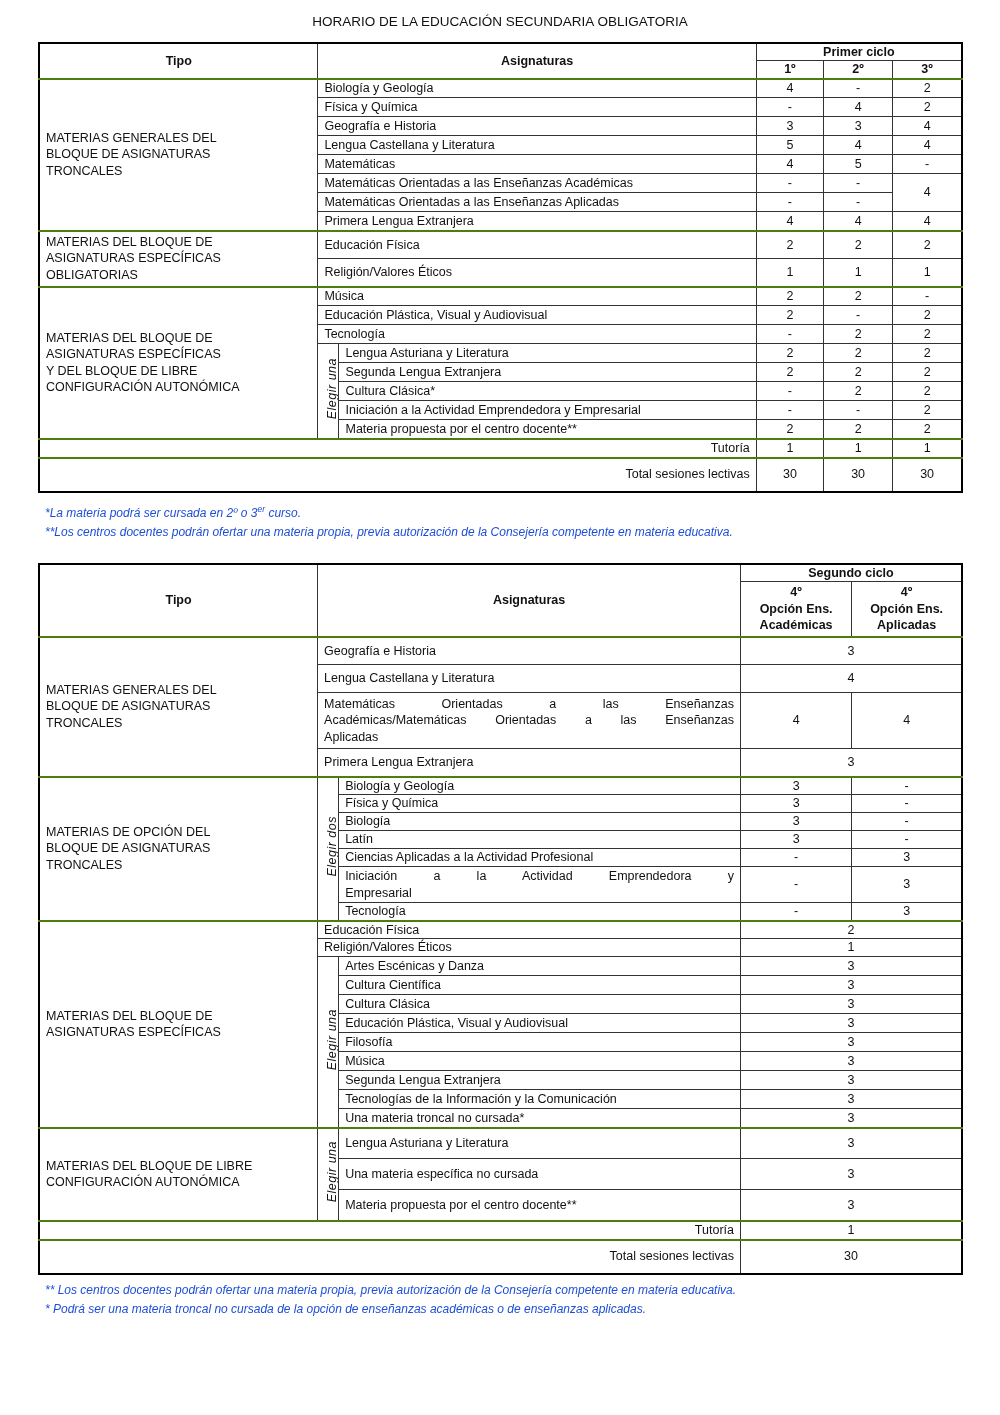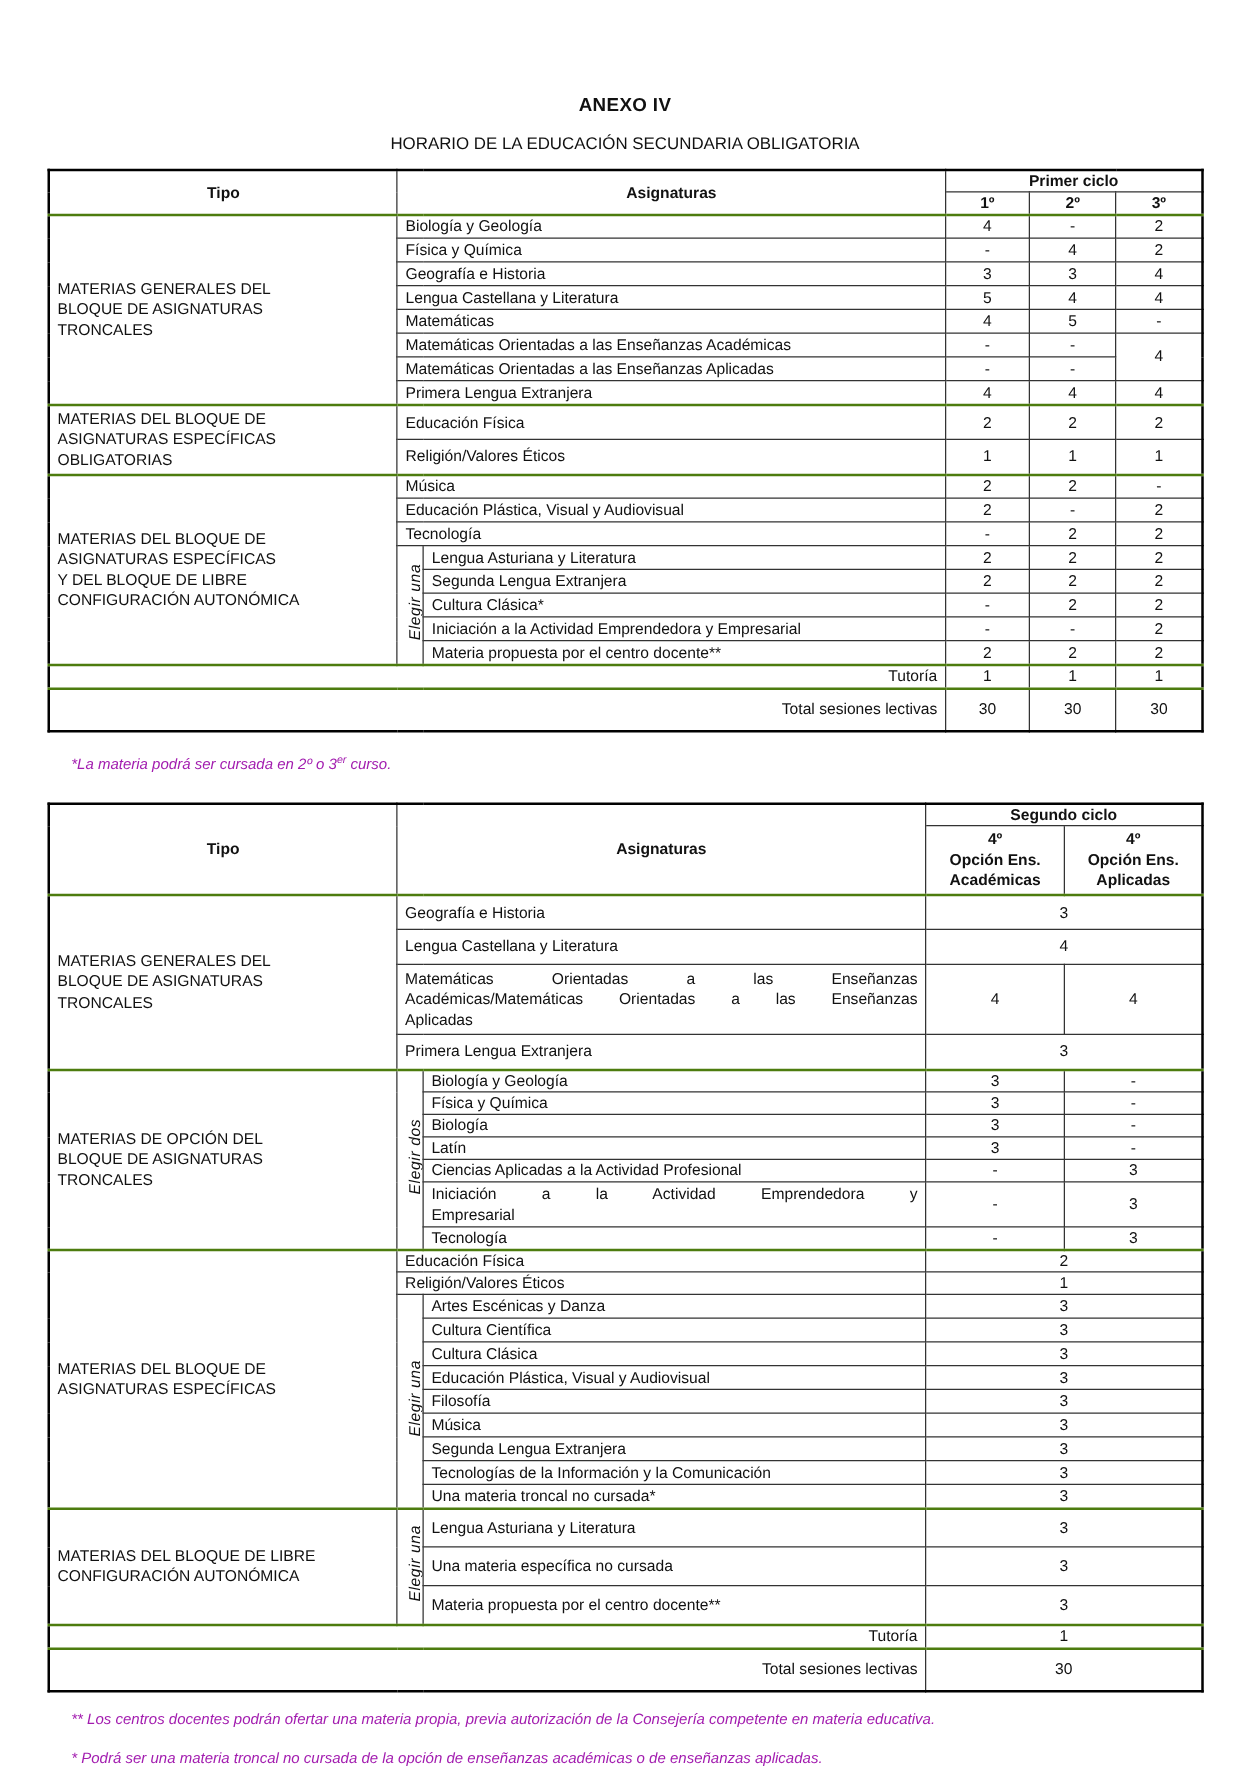--- a/index.html
+++ b/index.html
@@ -37,29 +37,28 @@
     font-style:italic;font-size:12.5px;white-space:nowrap;
     letter-spacing:.5px;
   }
   .sumlabel{text-align:right;padding-right:9px;}
   .gtop td, tr.gtop > td{border-top:2px solid #4d7c0f;}
   .r17{height:17px;}.r18{height:18px;}.r19{height:19px;}.r20{height:34px;}
   .r28{height:28px;}.r31{height:31px;}.r36{height:36px;}
   .r55{height:55px;}.r56{height:56px;}
   .fnotes{margin:7px 0 0 45px;}
   .fnotes.f2{margin-top:6px;}
-  .fnote{margin:12px;font-style:italic;font-size:12px;line-height:19px;color:#a21caf;}
+  .fnote{margin:0;font-style:italic;font-size:12px;line-height:19px;color:#1d4ed8;}
   .fnote sup{font-size:8.5px;}
 </style>
 </head>
 <body>
 
 <div class="page">
 
-  <div class="title">ANEXO IV</div>
   <div class="subtitle">HORARIO DE LA EDUCACIÓN SECUNDARIA OBLIGATORIA</div>
 
   <table class="sched t1">
     <colgroup>
       <col style="width:278px">
         <col style="width:21px">
         <col style="width:416px">
       <col style="width:67px">
         <col style="width:69px">
         <col style="width:69px">
@@ -207,20 +206,21 @@
       <td colspan="3" class="sumlabel">Total sesiones lectivas</td>
       <td class="val">30</td>
       <td class="val">30</td>
       <td class="val">30</td>
     </tr>
     </tbody>
   </table>
 
   <div class="fnotes">
     <p class="fnote"><span>*La materia podrá ser cursada en 2º o 3</span><sup>er</sup><span> curso.</span></p>
+    <p class="fnote">**Los centros docentes podrán ofertar una materia propia, previa autorización de la Consejería competente en materia educativa.</p>
   </div>
 
   <table class="sched t2">
     <colgroup>
       <col style="width:278px">
         <col style="width:21px">
         <col style="width:401px">
       <col style="width:111px">
         <col style="width:110px">
     </colgroup>

